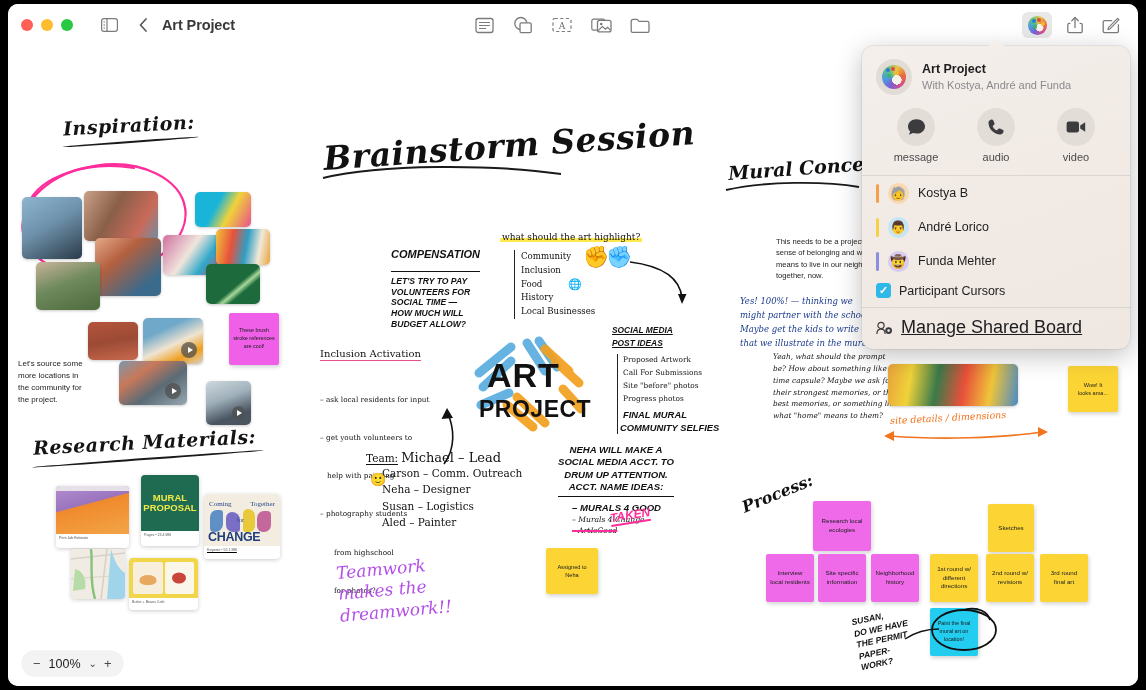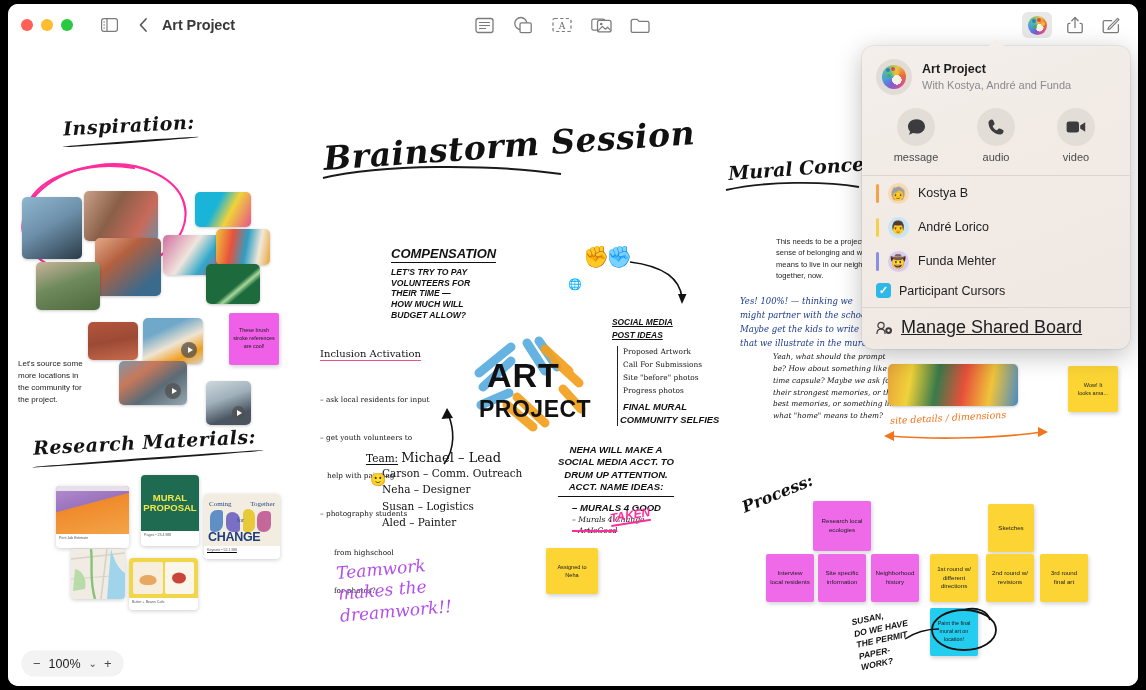--- a/index.html
+++ b/index.html
@@ -379,39 +379,51 @@
     </div>
 
     <div style="position:absolute; left:315px; top:80px;">
       <div style="font-family:'DejaVu Serif',serif; font-style:italic; font-weight:bold; font-size:33px; color:#111; transform:rotate(-4deg); letter-spacing:0.5px; white-space:nowrap;">Brainstorm Session</div>
       <svg width="250" height="22" style="position:absolute; left:-2px; top:36px;">
         <path d="M2 16 C60 2 170 2 240 12" fill="none" stroke="#1a1a1a" stroke-width="2"></path>
       </svg>
     </div>
 
     <div style="position:absolute; left:383px; top:198px;">
-      <div style="font-family:'Liberation Sans',sans-serif;font-weight:bold;font-style:italic;font-size:13px;color:#111;border-bottom:1.4px solid #111;padding-bottom:1px;display:inline-block;">COMPENSATION</div>
+      <div style="font-family:'Liberation Sans',sans-serif;font-weight:bold;font-style:italic;font-size:11px;color:#111;border-bottom:1.4px solid #111;padding-bottom:11px;display:inline-block;">COMPENSATION</div>
       <div class="ink-caps" style="position: relative; font-size: 8.6px; margin-top: 4px; white-space: pre-line;">LET'S TRY TO PAY
 VOLUNTEERS FOR
-THEIR TIME —
+SOCIAL TIME —
 HOW MUCH WILL
 BUDGET ALLOW?</div>
     </div>
 
+    <div style="position:absolute; left:492px; top:180px;">
+      <div style="font-family:'DejaVu Serif',serif;font-size:9px;color:#111;background:linear-gradient(to top, #ffe94d 0 38%, transparent 38%);display:inline-block;padding:0 2px;">what should the art highlight?</div>
+      <div style="margin-top:6px; margin-left:14px; border-left:1.3px solid #222; padding-left:6px;">
+        <div style="font-family:'DejaVu Serif',serif;font-size:8.6px;line-height:1.6;color:#111;">
+          <div>Community</div>
+          <div>Inclusion</div>
+          <div>Food</div>
+          <div>History</div>
+          <div>Local Businesses</div>
+        </div>
+      </div>
+    </div>
 
     <div style="position:absolute; left:575px; top:200px; font-size:21px; line-height:1;">✊</div>
     <div style="position:absolute; left:598px; top:200px; font-size:21px; line-height:1; filter:hue-rotate(170deg);">✊</div>
     <div style="position:absolute; left:560px; top:232px; font-size:11px;">🌐</div>
 
     <svg style="position:absolute; left:620px; top:212px;" width="62" height="52">
       <path d="M2 4 C34 8 52 20 54 40" fill="none" stroke="#111" stroke-width="1.7"></path>
       <polygon points="54,46 50,36 58.5,36" fill="#111"></polygon>
     </svg>
 
-    <div style="position:absolute; left:604px; top:270px;">
+    <div style="position:absolute; left:604px; top:278px;">
       <div style="font-family:'Liberation Sans',sans-serif;font-weight:bold;font-style:italic;font-size:8.4px;color:#111;line-height:1.5;white-space:pre-line;text-decoration:underline;">SOCIAL MEDIA
 POST IDEAS</div>
       <div style="margin-top:5px; margin-left:5px; border-left:1.2px solid #222; padding-left:5px; font-family:'DejaVu Serif',serif; font-size:7.4px; line-height:1.75; color:#111;">
         <div>Proposed Artwork</div>
         <div>Call For Submissions</div>
         <div>Site "before" photos</div>
         <div>Progress photos</div>
         <div style="font-family:'Liberation Sans',sans-serif;font-weight:bold;font-style:italic;font-size:9.4px;line-height:1.45;margin-top:2px;">FINAL MURAL</div>
         <div style="font-family:'Liberation Sans',sans-serif;font-weight:bold;font-style:italic;font-size:9.4px;line-height:1.3;margin-left:-3px;">COMMUNITY SELFIES</div>
       </div>

